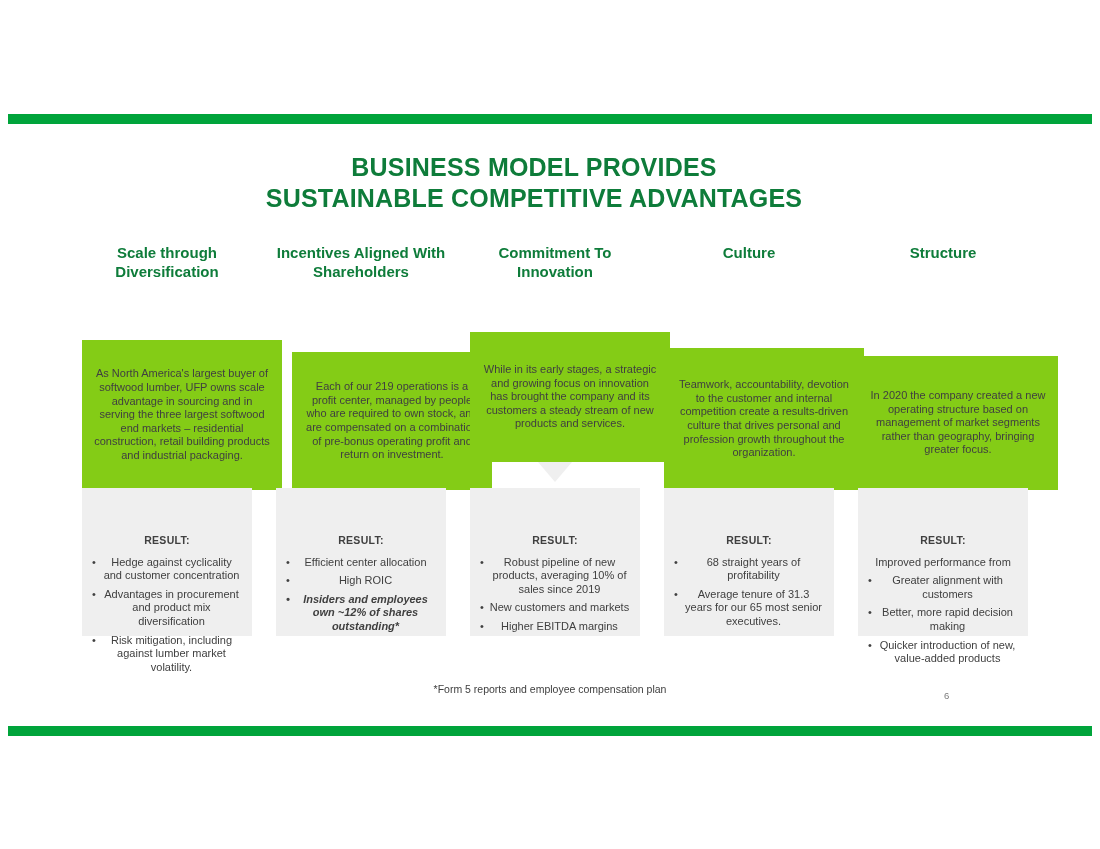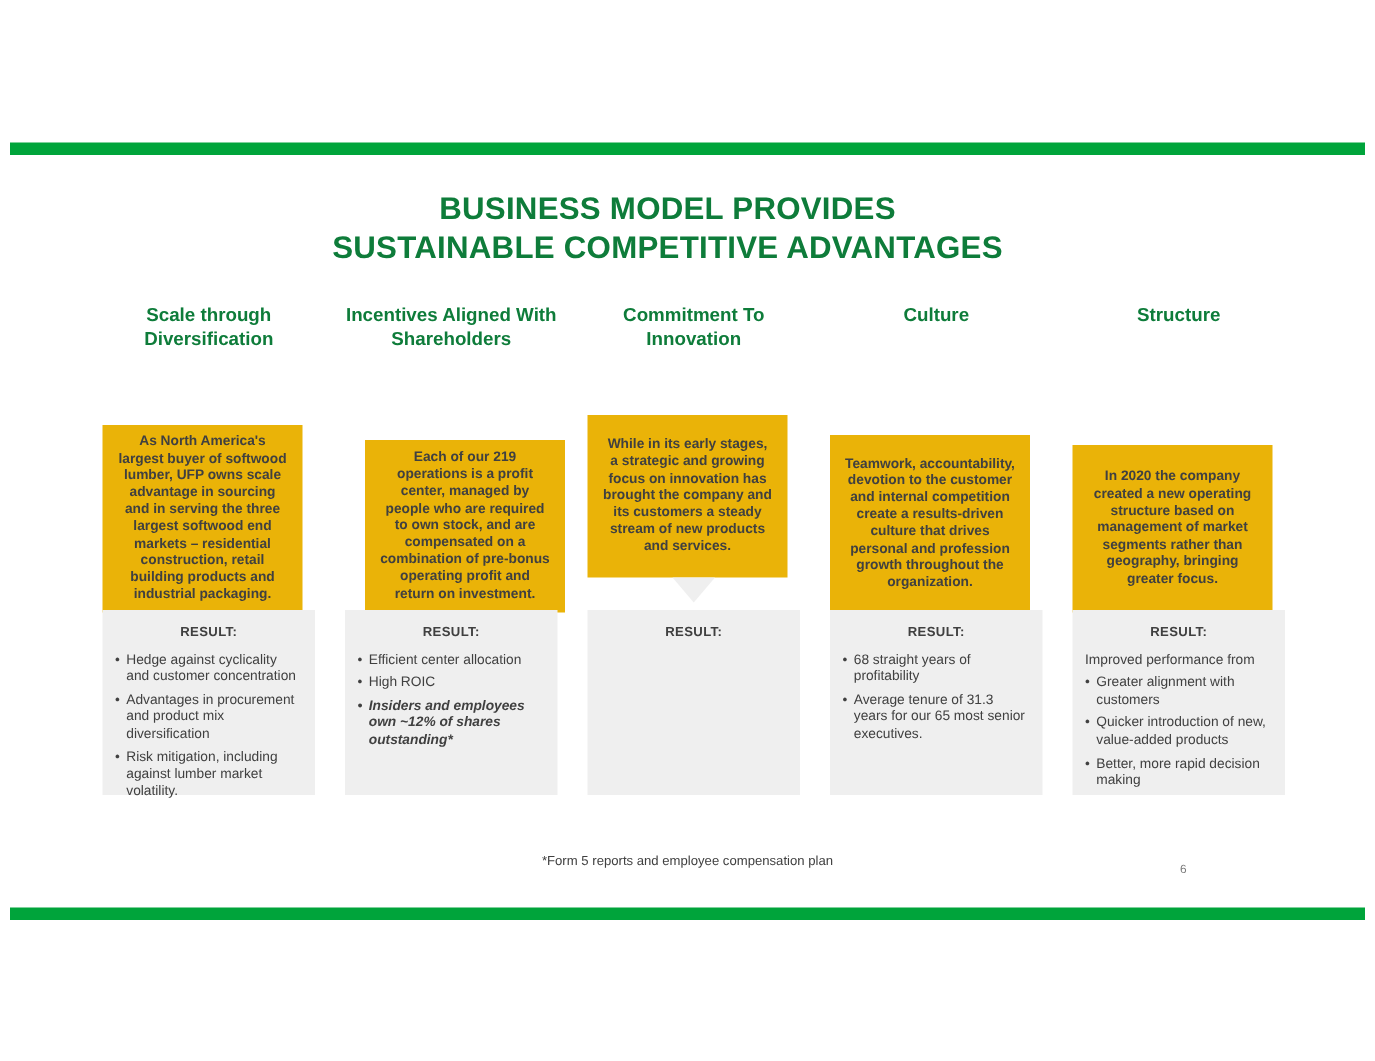--- a/index.html
+++ b/index.html
@@ -71,32 +71,31 @@
     margin: 0 auto;
     min-height: 40px;
   }
 
   .card-wrap {
     position: relative;
     width: 170px;
     margin-top: 8px;
   }
   .card {
-    background: #eab308;
+    background: #84cc16;
     color: #404040;
     font-size: 11px;
     line-height: 13.6px;
     text-align: center;
     padding: 12px 12px;
     box-sizing: border-box;
-    width: 160px;
+    width: 200px;
     display: flex;
     align-items: center;
     justify-content: center;
-    font-weight: bold;
   }
   .arrow {
     position: absolute;
     left: 50%;
     transform: translateX(-50%);
     width: 0;
     height: 0;
     border-left: 17px solid transparent;
     border-right: 17px solid transparent;
     border-top: 20px solid #EFEFEF;
@@ -110,25 +109,27 @@
     font-size: 11px;
     line-height: 13.6px;
     color: #404040;
   }
   .result-label {
     text-align: center;
     font-weight: bold;
     font-size: 10.5px;
     letter-spacing: 0.3px;
     margin-bottom: 8px;
+    margin-top: 34px;
   }
   .result-list {
     margin: 0;
     padding: 0;
     list-style: none;
+    text-align: center;
   }
   .result-list li {
     position: relative;
     padding-left: 9px;
     margin-bottom: 5px;
   }
   .result-list li.bulleted:before {
     content: "•";
     position: absolute;
     left: 0;
@@ -257,41 +258,46 @@
           <li class="bulleted">Efficient center allocation</li>
           <li class="bulleted">High ROIC</li>
           <li class="bulleted emph">Insiders and employees own ~12% of shares outstanding*</li>
         </ul>
       </div>
     </div>
 
     <div class="res-col">
       <div class="result-card" style="height:148px;">
         <div class="result-label">RESULT:</div>
+        <ul class="result-list">
+          <li class="bulleted">Robust pipeline of new products, averaging 10% of sales since 2019</li>
+          <li class="bulleted">New customers and markets</li>
+          <li class="bulleted">Higher EBITDA margins</li>
+        </ul>
       </div>
     </div>
 
     <div class="res-col">
       <div class="result-card" style="height:148px;">
         <div class="result-label">RESULT:</div>
         <ul class="result-list">
           <li class="bulleted">68 straight years of profitability</li>
           <li class="bulleted">Average tenure of 31.3 years for our 65 most senior executives.</li>
         </ul>
       </div>
     </div>
 
     <div class="res-col">
       <div class="result-card" style="height:148px;">
         <div class="result-label">RESULT:</div>
         <ul class="result-list">
           <li class="plain">Improved performance from</li>
           <li class="bulleted">Greater alignment with customers</li>
+          <li class="bulleted">Better, more rapid decision making</li>
           <li class="bulleted">Quicker introduction of new, value-added products</li>
-          <li class="bulleted">Better, more rapid decision making</li>
         </ul>
       </div>
     </div>
 
   </div>
 
   <div class="footnote">*Form 5 reports and employee compensation plan</div>
   <div class="page-num">6</div>
 
 </div>

